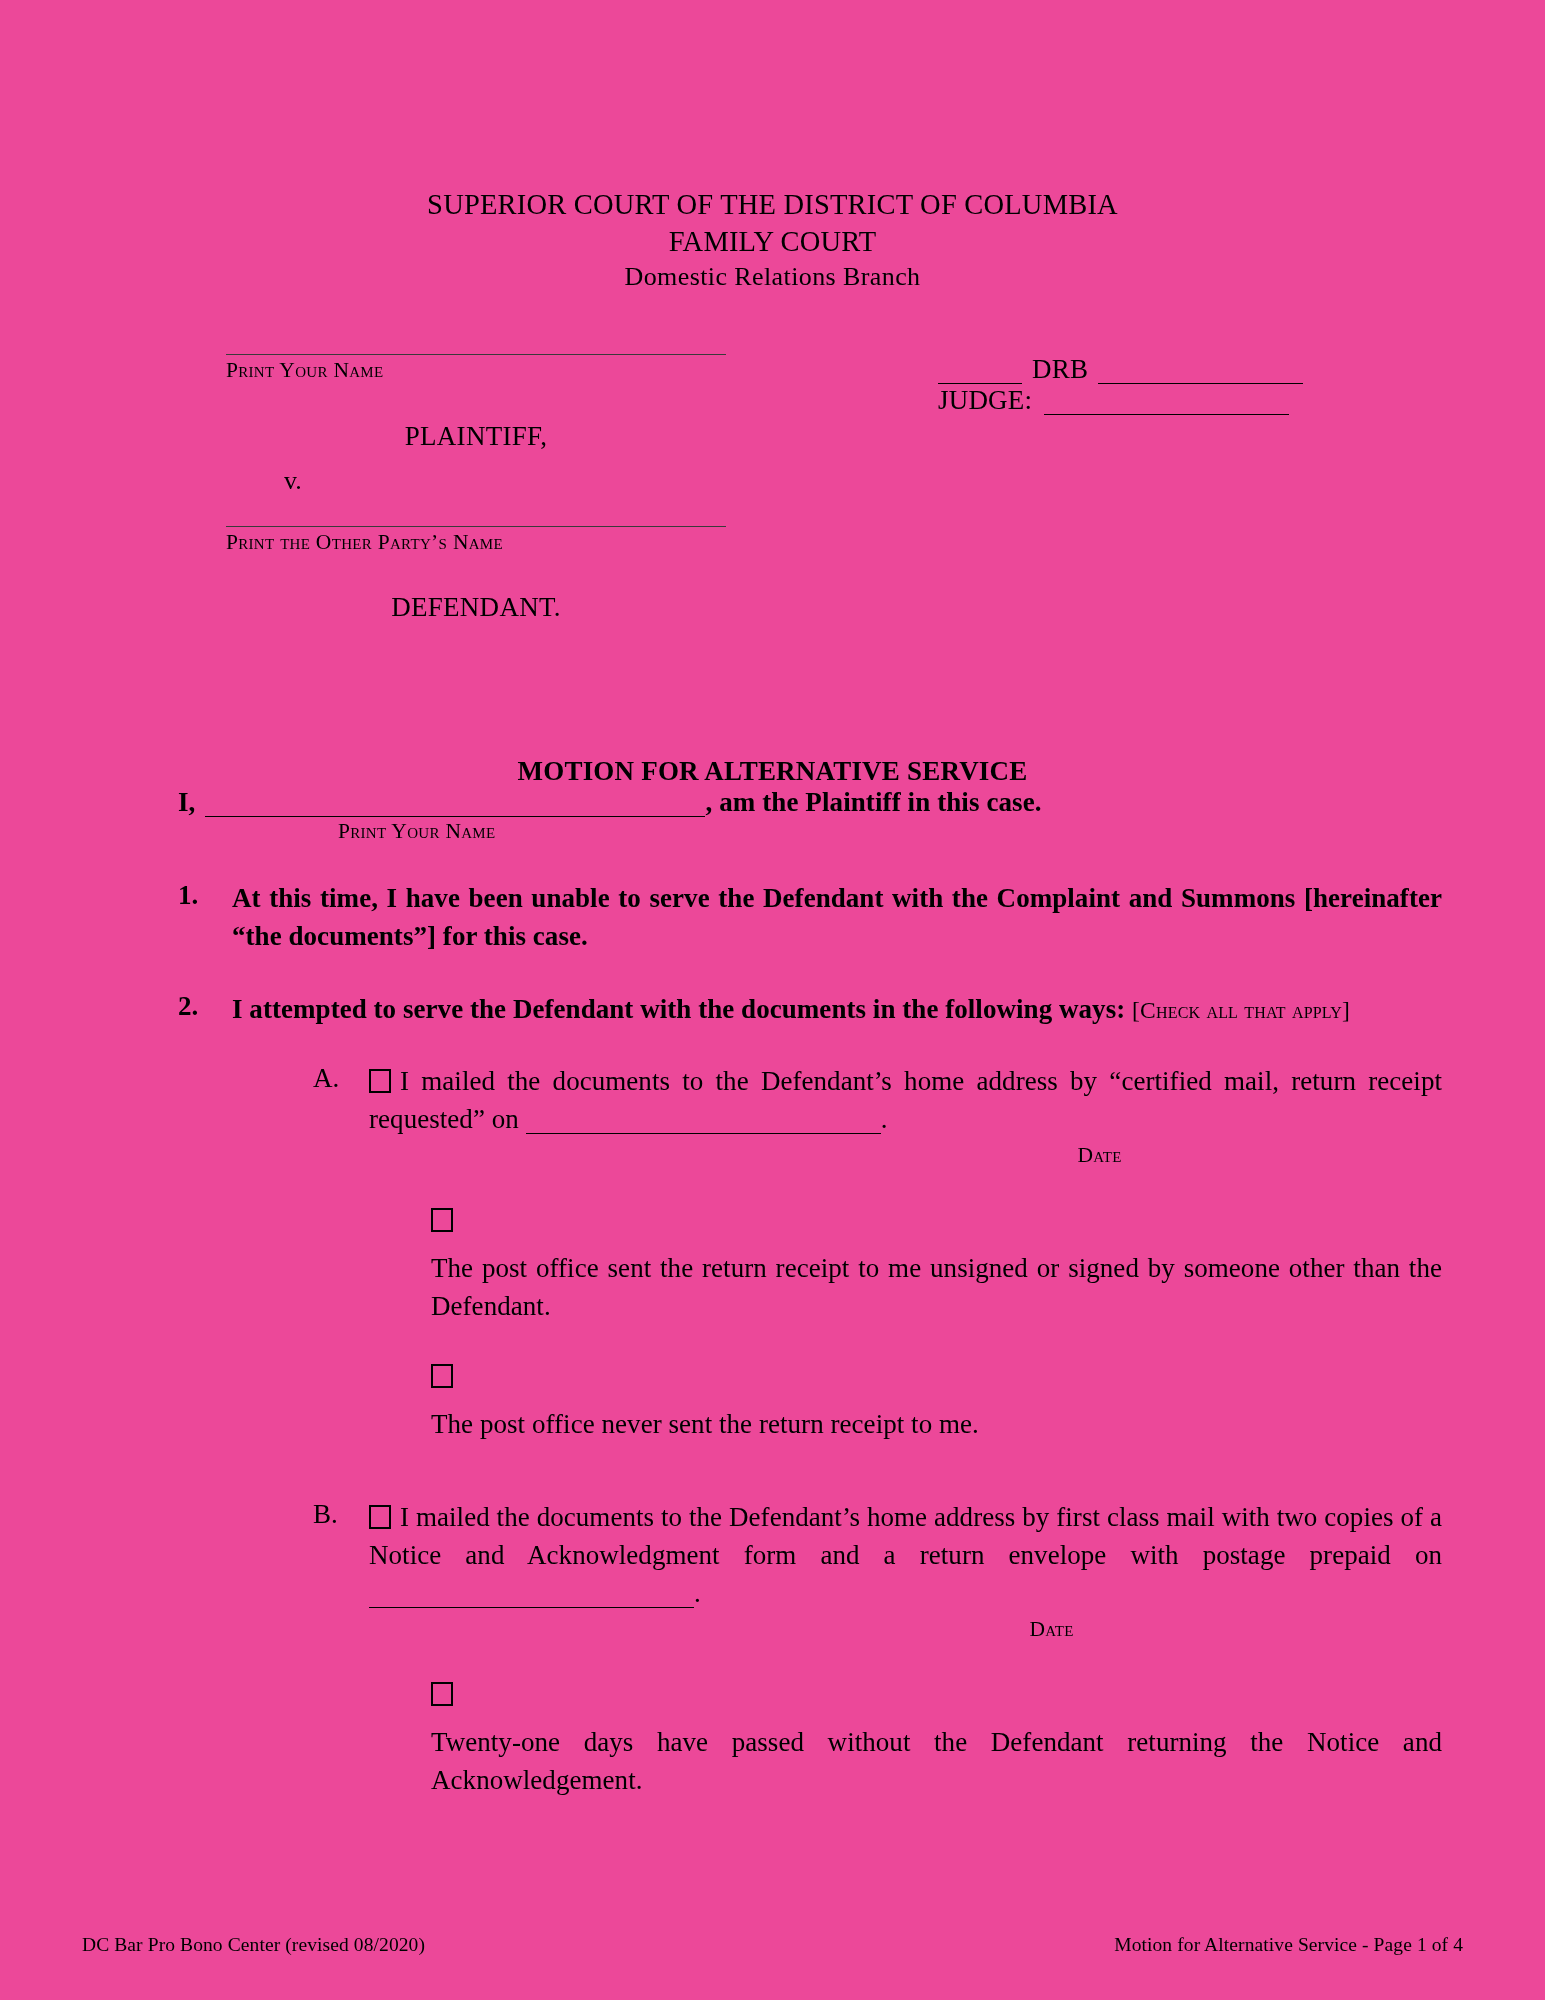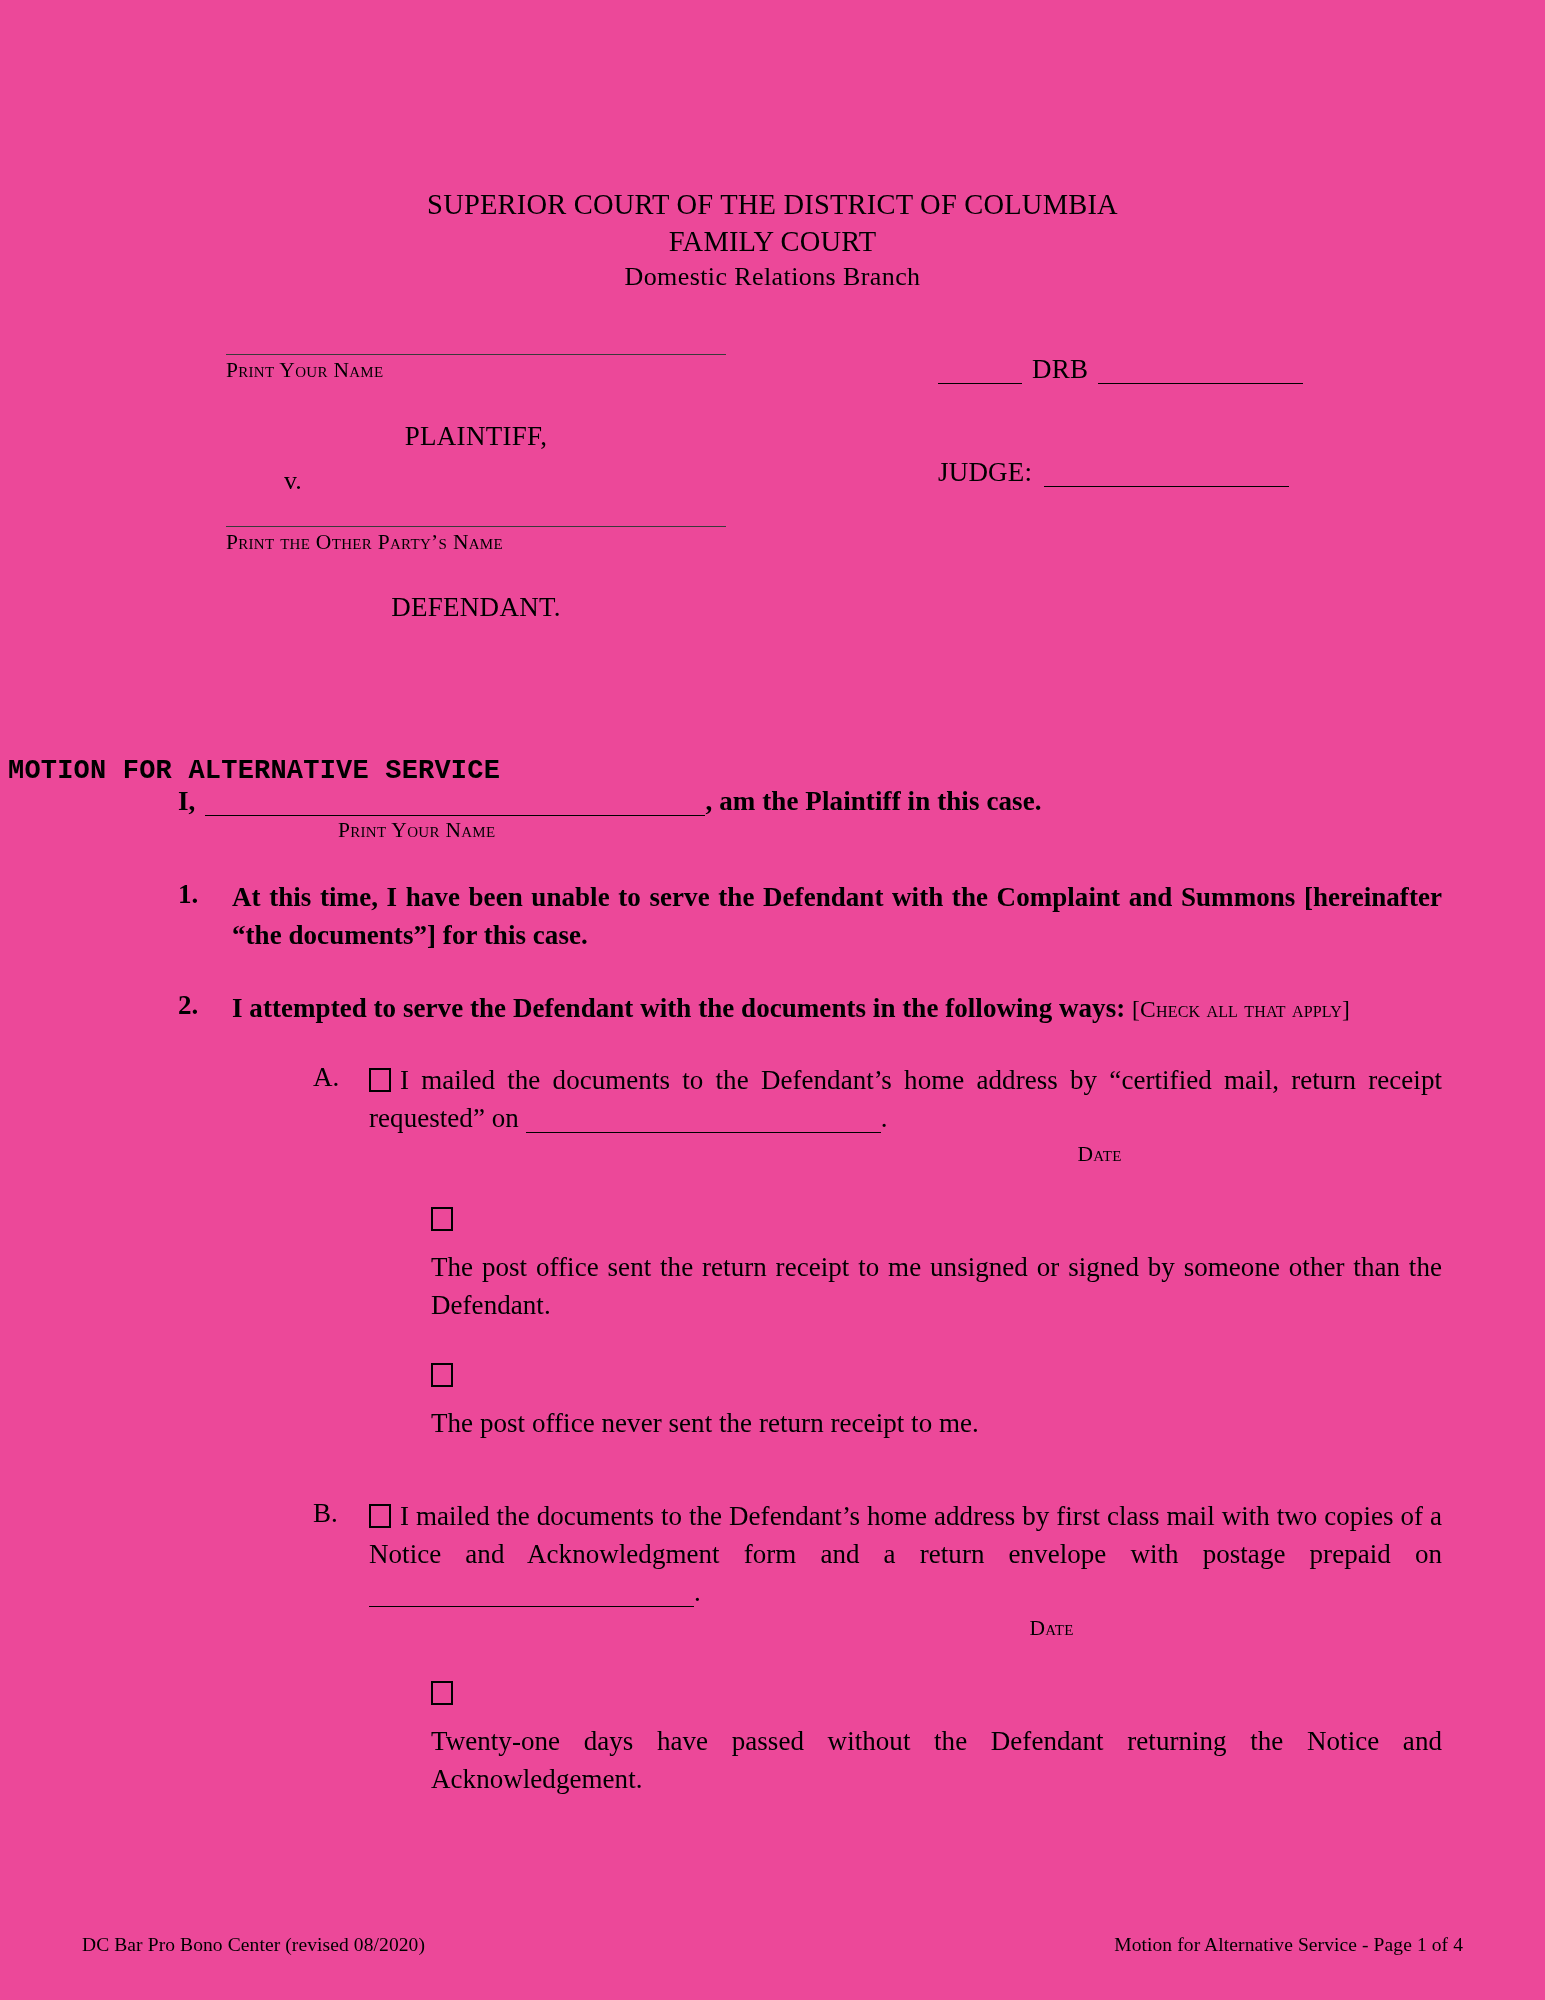--- a/index.html
+++ b/index.html
@@ -83,31 +83,30 @@
     font-size: 27px;
     white-space: nowrap;
     letter-spacing: .2px;
   }
   .u-short { display:inline-block; width: 84px; border-bottom: 1.4px solid #000; height: 0.95em; vertical-align: -0.22em; }
   .u-med   { display:inline-block; width: 205px; border-bottom: 1.4px solid #000; height: 0.95em; vertical-align: -0.22em; }
   .u-judge { display:inline-block; width: 245px; border-bottom: 1.4px solid #000; height: 0.95em; vertical-align: -0.22em; }
   .judge-row {
     font-size: 27px;
     white-space: nowrap;
-    margin-top: 72px;
     letter-spacing: .2px;
   }
 
   
   .doc-title {
+    text-align: center;
     font-weight: bold;
     font-size: 27px;
     letter-spacing: .2px;
     margin-top: 2px;
-    font-family: Liberation Mono, monospace;
   }
 
   
   .body-wrap {
     padding: 0 95px 0 170px;
   }
   .intro-line {
     font-weight: bold;
     font-size: 27px;
     white-space: nowrap;

